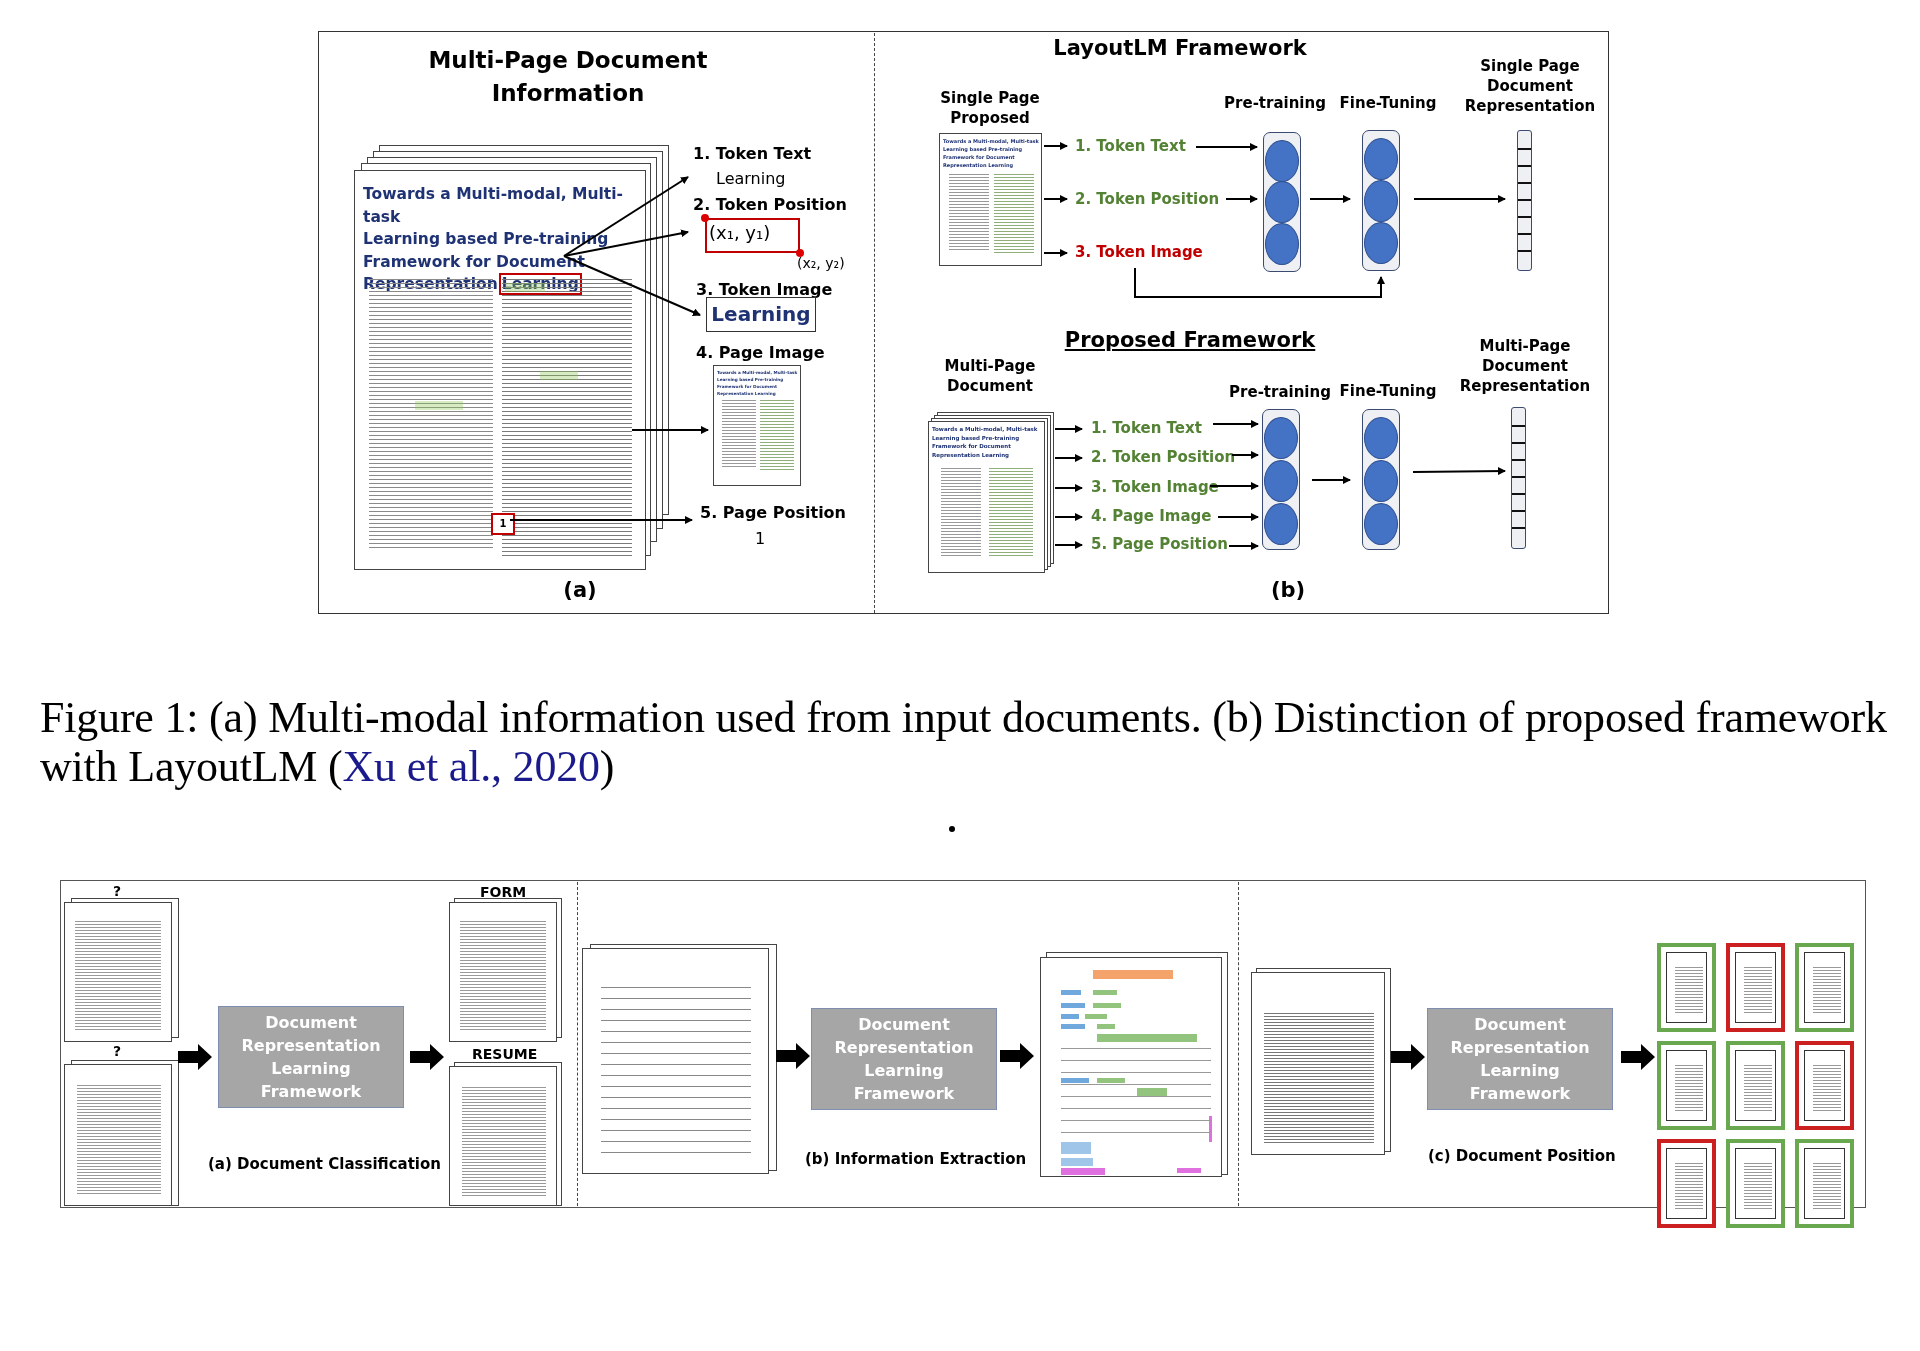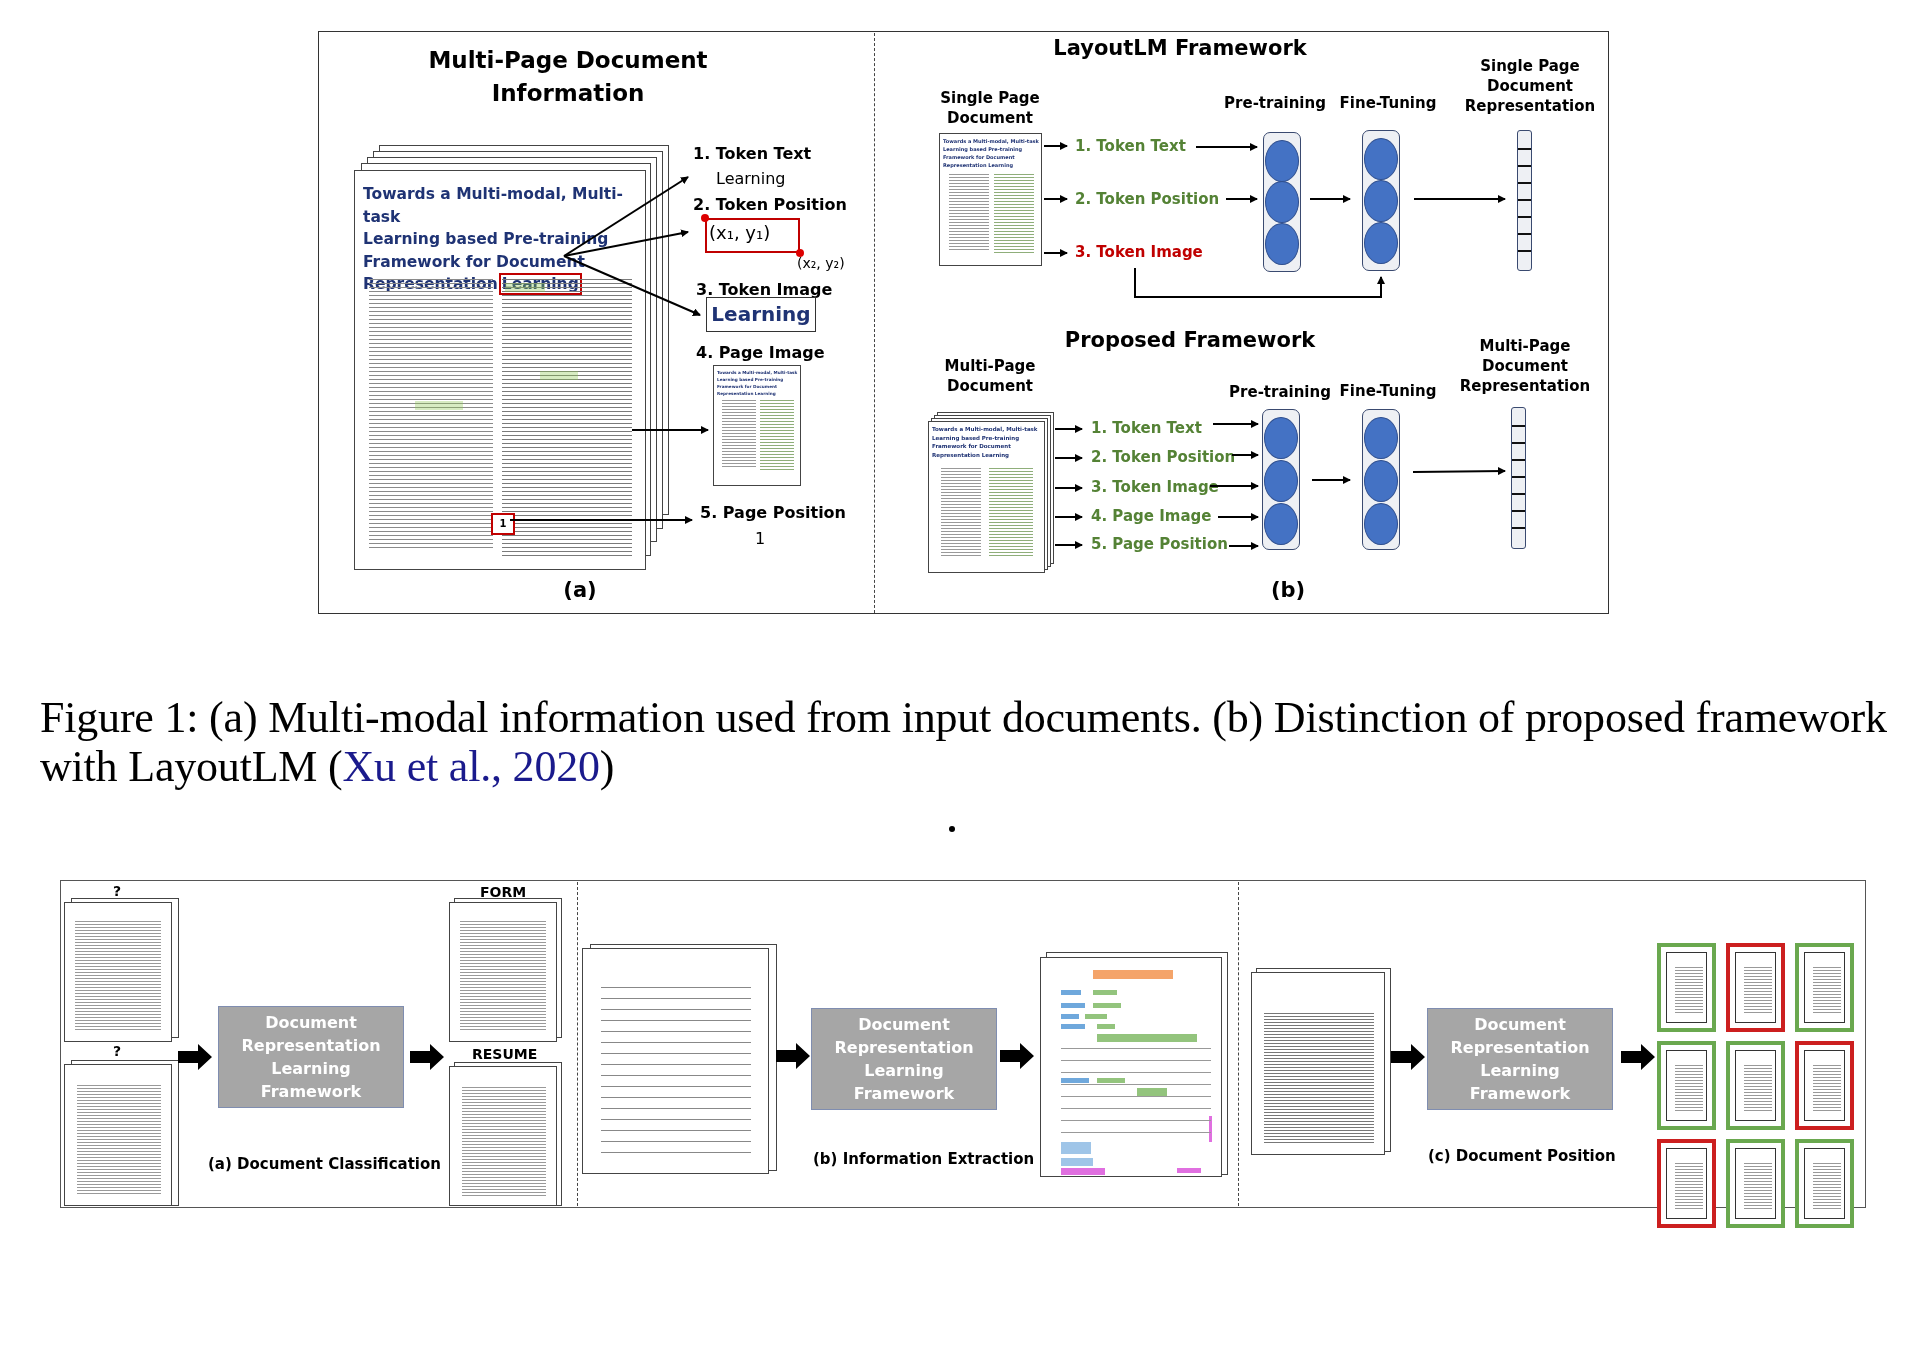--- a/index.html
+++ b/index.html
@@ -78,21 +78,21 @@
   <div class="page" style="left:713px;top:365px;width:88px;height:121px;border-width:1px;">
     <div class="abs b navy" style="left:3px;top:3px;width:82px;font-size:4.2px;line-height:7px;">Towards a Multi-modal, Multi-task Learning based Pre-training Framework for Document Representation Learning</div>
     <div class="textlines fine" style="left:8px;top:34px;width:34px;height:68px;"></div>
     <div class="textlines fine" style="left:46px;top:34px;width:34px;height:72px;background-image:repeating-linear-gradient(to bottom,#8fae7a 0 1px,transparent 1px 3px);"></div>
   </div>
   <div class="abs b t-lab" style="left:700px;top:502px;">5. Page Position</div>
   <div class="abs t-lab" style="left:755px;top:528px;font-family:'DejaVu Sans',sans-serif;">1</div>
   <div class="abs b ctr" style="left:560px;top:578px;width:40px;font-size:21px;">(a)</div>
 
   <div class="abs b ctr" style="left:1000px;top:36px;width:360px;font-size:21px;">LayoutLM Framework</div>
-  <div class="abs b ctr t-lab2" style="left:930px;top:88px;width:120px;">Single Page Document</div>
+  <div class="abs b ctr t-lab2" style="left:930px;top:88px;width:120px;">Single Page Proposed</div>
   <div class="page" style="left:939px;top:133px;width:103px;height:133px;border-width:1px;">
     <div class="abs b navy" style="left:3px;top:3px;width:98px;font-size:5px;line-height:8px;">Towards a Multi-modal, Multi-task Learning based Pre-training Framework for Document Representation Learning</div>
     <div class="textlines fine" style="left:9px;top:40px;width:40px;height:78px;"></div>
     <div class="textlines fine" style="left:54px;top:40px;width:40px;height:80px;background-image:repeating-linear-gradient(to bottom,#8fae7a 0 1px,transparent 1px 3px);"></div>
   </div>
   <div class="abs b t-lab2" style="left:1075px;top:136px;color:#548235;">1. Token Text</div>
   <div class="abs b t-lab2" style="left:1075px;top:189px;color:#548235;">2. Token Position</div>
   <div class="abs b t-lab2" style="left:1075px;top:242px;color:#c00000;">3. Token Image</div>
   <div class="abs b ctr t-lab2" style="left:1215px;top:93px;width:120px;">Pre-training</div>
   <div class="abs b ctr t-lab2" style="left:1328px;top:93px;width:120px;">Fine-Tuning</div>
@@ -109,21 +109,21 @@
   <div class="vec" style="left:1517px;top:130px;width:15px;height:141px;">
     <div class="vec-tick" style="top:17px"></div>
       <div class="vec-tick" style="top:34px"></div>
       <div class="vec-tick" style="top:51px"></div>
     <div class="vec-tick" style="top:68px"></div>
       <div class="vec-tick" style="top:85px"></div>
       <div class="vec-tick" style="top:102px"></div>
       <div class="vec-tick" style="top:119px"></div>
   </div>
 
-  <div class="abs b ctr" style="left:1010px;top:328px;width:360px;font-size:21px;">Proposed Framework</div>
+  <div class="abs b ctr" style="left:1010px;top:328px;width:360px;font-size:21px;text-decoration:underline;">Proposed Framework</div>
   <div class="abs b ctr t-lab2" style="left:930px;top:356px;width:120px;">Multi-Page Document</div>
   <div class="page" style="left:937px;top:412px;width:117px;height:152px;border-width:1px;"></div>
   <div class="page" style="left:934px;top:415px;width:117px;height:152px;border-width:1px;"></div>
   <div class="page" style="left:931px;top:418px;width:117px;height:152px;border-width:1px;"></div>
   <div class="page" style="left:928px;top:421px;width:117px;height:152px;border-width:1px;">
     <div class="abs b navy" style="left:3px;top:3px;width:112px;font-size:5.5px;line-height:8.5px;">Towards a Multi-modal, Multi-task Learning based Pre-training Framework for Document Representation Learning</div>
     <div class="textlines fine" style="left:12px;top:46px;width:40px;height:88px;"></div>
     <div class="textlines fine" style="left:60px;top:46px;width:44px;height:90px;background-image:repeating-linear-gradient(to bottom,#8fae7a 0 1px,transparent 1px 3px);"></div>
   </div>
   <div class="abs b t-lab2" style="left:1091px;top:418px;color:#548235;">1. Token Text</div>
@@ -219,21 +219,21 @@
     <div class="abs" style="left:20px;top:120px;width:28px;height:5px;background:#6fa8dc;"></div>
     <div class="abs" style="left:56px;top:120px;width:28px;height:5px;background:#93c47d;"></div>
     <div class="abs" style="left:96px;top:130px;width:30px;height:9px;background:#93c47d;"></div>
     <div class="abs" style="left:20px;top:184px;width:30px;height:12px;background:#9fc5e8;"></div>
     <div class="abs" style="left:20px;top:200px;width:32px;height:8px;background:#9fc5e8;"></div>
     <div class="abs" style="left:20px;top:210px;width:44px;height:7px;background:#e06fe0;"></div>
     <div class="abs" style="left:136px;top:210px;width:24px;height:5px;background:#e06fe0;"></div>
     <div class="abs" style="left:168px;top:158px;width:3px;height:26px;background:#e06fe0;"></div>
     <div class="textlines" style="left:20px;top:90px;width:150px;height:90px;background-image:repeating-linear-gradient(to bottom,#999 0 1px,transparent 1px 12px);"></div>
   </div>
-  <div class="sublabel" style="left:805px;top:1150px;margin-left:8px;">(b) Information Extraction</div>
+  <div class="sublabel" style="left:805px;top:1150px;">(b) Information Extraction</div>
 
   <div class="page" style="left:1256px;top:968px;width:135px;height:184px;border-width:1px;"></div>
   <div class="page" style="left:1251px;top:972px;width:134px;height:183px;border-width:1px;">
     <div class="textlines fine" style="left:12px;top:40px;width:110px;height:130px;background-image:repeating-linear-gradient(to bottom,#777 0 1px,transparent 1px 3px);"></div>
   </div>
   <svg class="bigarrow" style="left:1391px;top:1044px;" viewBox="0 0 34 26">
       <polygon points="0,7 20,7 20,0 34,13 20,26 20,19 0,19" fill="#000"></polygon>
     </svg>
   <div class="graybox" style="left:1427px;top:1008px;width:186px;height:102px;">Document Representation Learning Framework</div>
   <svg class="bigarrow" style="left:1621px;top:1044px;" viewBox="0 0 34 26">

